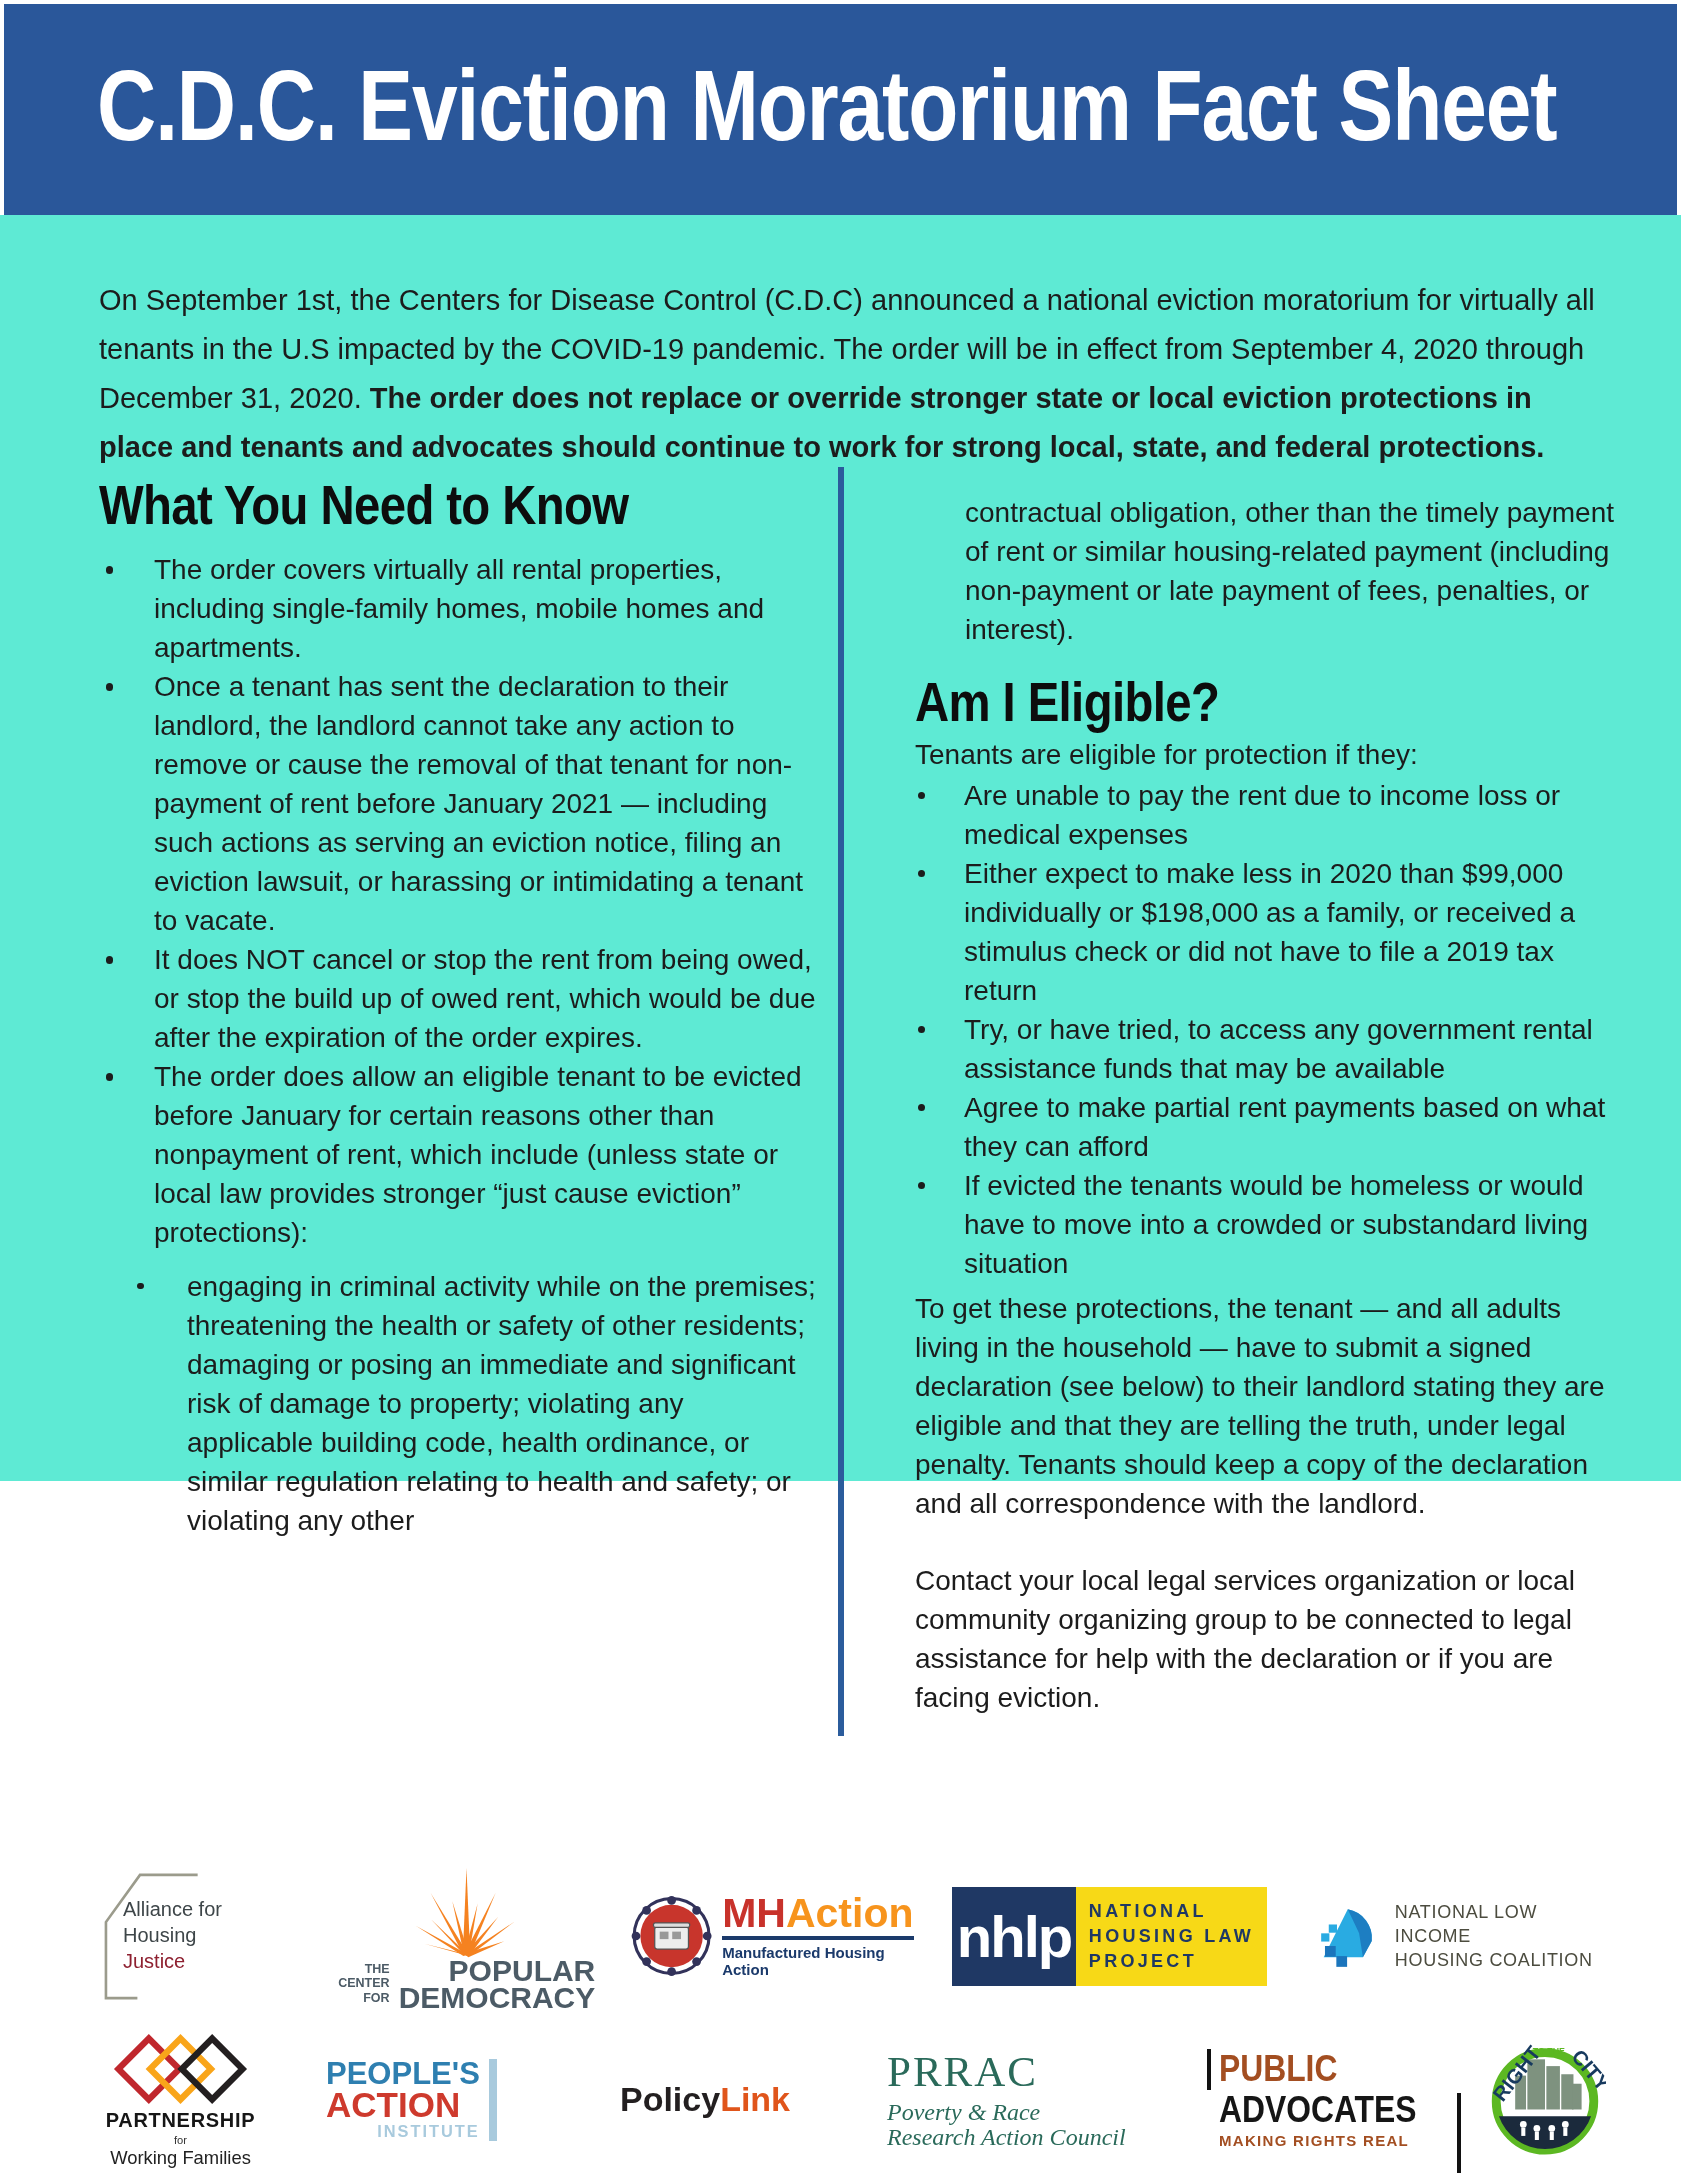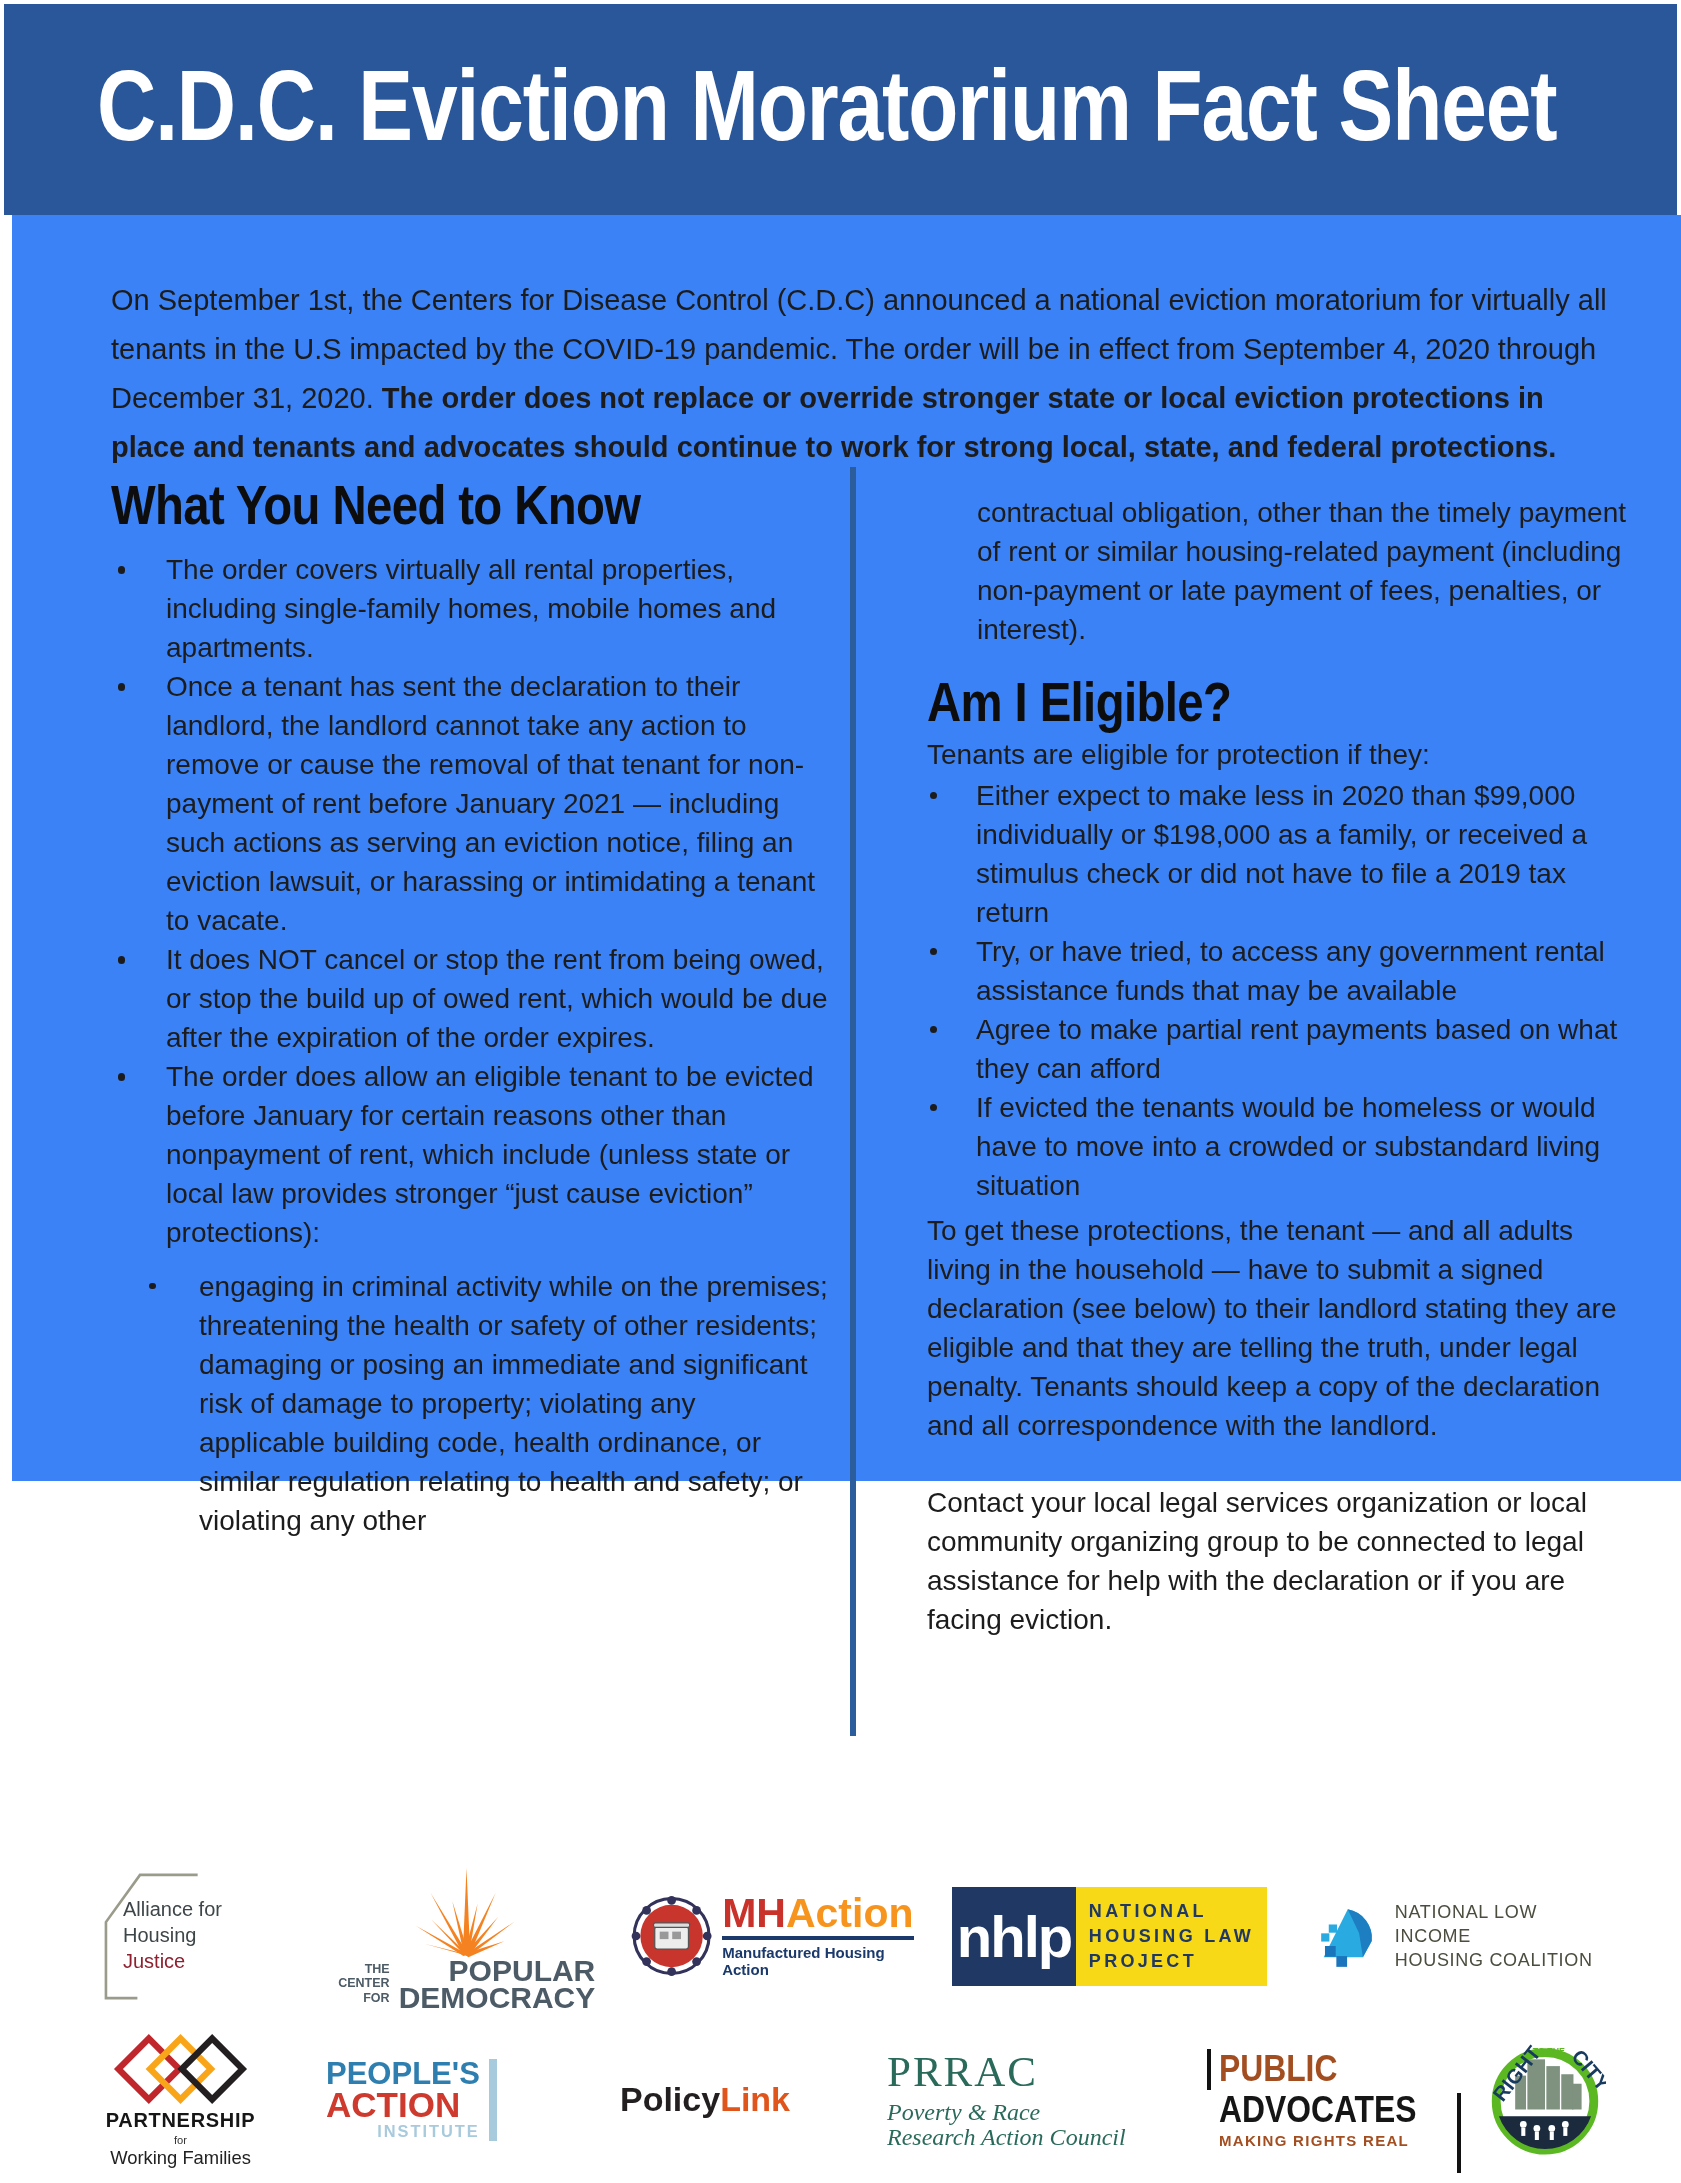--- a/index.html
+++ b/index.html
@@ -7,21 +7,21 @@
         font-family:"Liberation Sans",sans-serif;color:#1c1c1c;overflow:hidden;}
 
   
   .header-band{position:absolute;left:4px;right:4px;top:4px;height:211px;background:#2A579A;}
   .page-title{position:absolute;left:93px;top:50%;transform:translateY(-54%);
               margin:0;font-size:100px;font-weight:800;color:#ffffff;letter-spacing:-1.3px;white-space:nowrap;}
   .cond{display:inline-block;transform:scaleX(0.82);transform-origin:0 50%;}
   .cond-h{display:inline-block;transform:scaleX(0.86);transform-origin:0 50%;white-space:nowrap;}
 
   
-  .content-band{position:absolute;left:12px;right:0;top:215px;height:1266px;background:#3b82f6;}
+  .content-band{position:absolute;left:0;right:0;top:215px;height:1266px;background:#5eead4;}
   .intro{position:absolute;left:99px;top:32px;width:1505px;
          font-size:29px;line-height:49px;font-weight:300;}
   .intro b{font-weight:700;}
 
   .column-divider{position:absolute;left:838px;top:252px;width:6px;height:1269px;background:#2B5C9C;}
 
   .col-left{position:absolute;left:99px;top:263px;width:717px;}
   .col-right{position:absolute;left:915px;top:278px;width:700px;}
 
   h2{margin:0;font-size:55px;line-height:55px;font-weight:800;color:#0d0d0d;letter-spacing:-0.7px;}
@@ -142,20 +142,21 @@
       <ul class="sub-bullets body-text">
         <li>engaging in criminal activity while on the premises; threatening the health or safety of other residents; damaging or posing an immediate and significant risk of damage to property; violating any applicable building code, health ordinance, or similar regulation relating to health and safety; or violating any other</li>
       </ul>
     </div>
 
     <div class="col-right">
       <p class="continuation body-text" style="margin:0">contractual obligation, other than the timely payment of rent or similar housing-related payment (including non-payment or late payment of fees, penalties, or interest).</p>
       <h2 class="eligible-heading"><span class="cond-h">Am I Eligible?</span></h2>
       <p class="eligible-intro body-text" style="margin:5.3px 0 0 0">Tenants are eligible for protection if they:</p>
       <ul class="bullets body-text" style="margin-top:1.3px">
+        <li>Are unable to pay the rent due to income loss or medical expenses</li>
         <li>Either expect to make less in 2020 than $99,000 individually or $198,000 as a family, or received a stimulus check or did not have to file a 2019 tax return</li>
         <li>Try, or have tried, to access any government rental assistance funds that may be available</li>
         <li>Agree to make partial rent payments based on what they can afford</li>
         <li>If evicted the tenants would be homeless or would have to move into a crowded or substandard living situation</li>
       </ul>
       <p class="para1 body-text" style="margin-bottom:0">To get these protections, the tenant — and all adults living in the household — have to submit a signed declaration (see below) to their landlord stating they are eligible and that they are telling the truth, under legal penalty.  Tenants should keep a copy of the declaration and all correspondence with the landlord.</p>
       <p class="para2 body-text" style="margin-bottom:0">Contact your local legal services organization or local community organizing group to be connected to legal assistance for help with the declaration or if you are facing eviction.</p>
     </div>
   </div>
 

